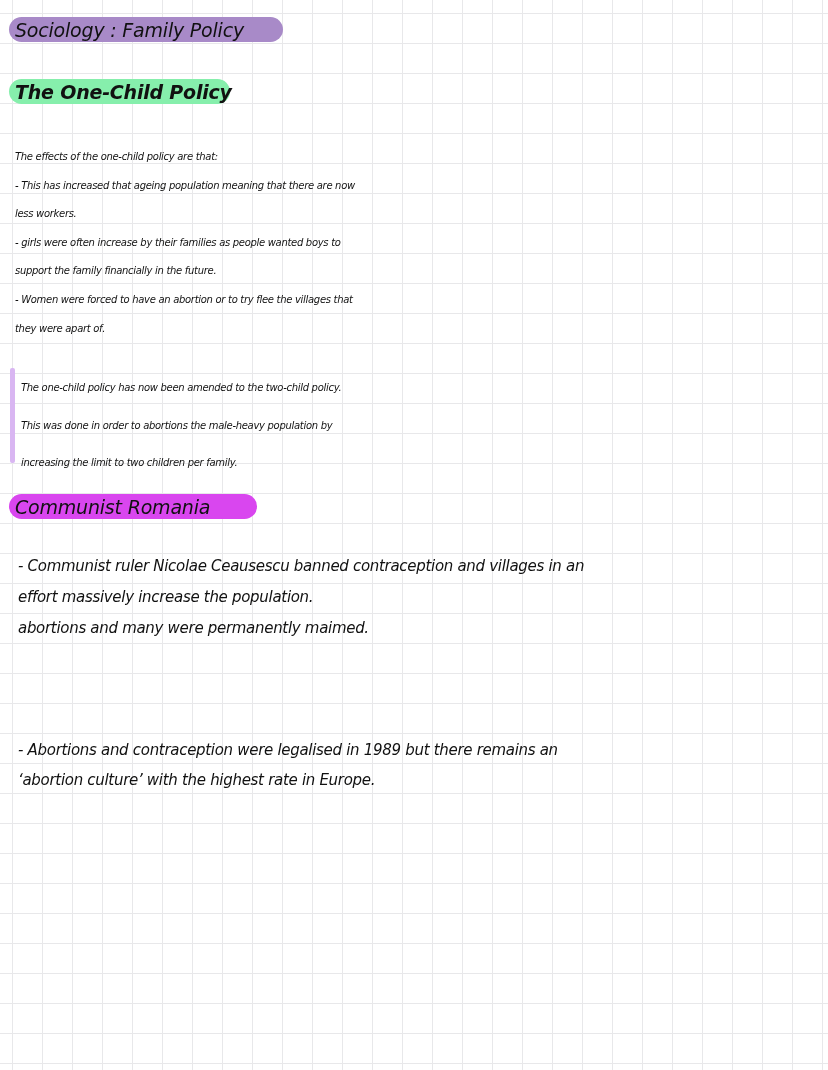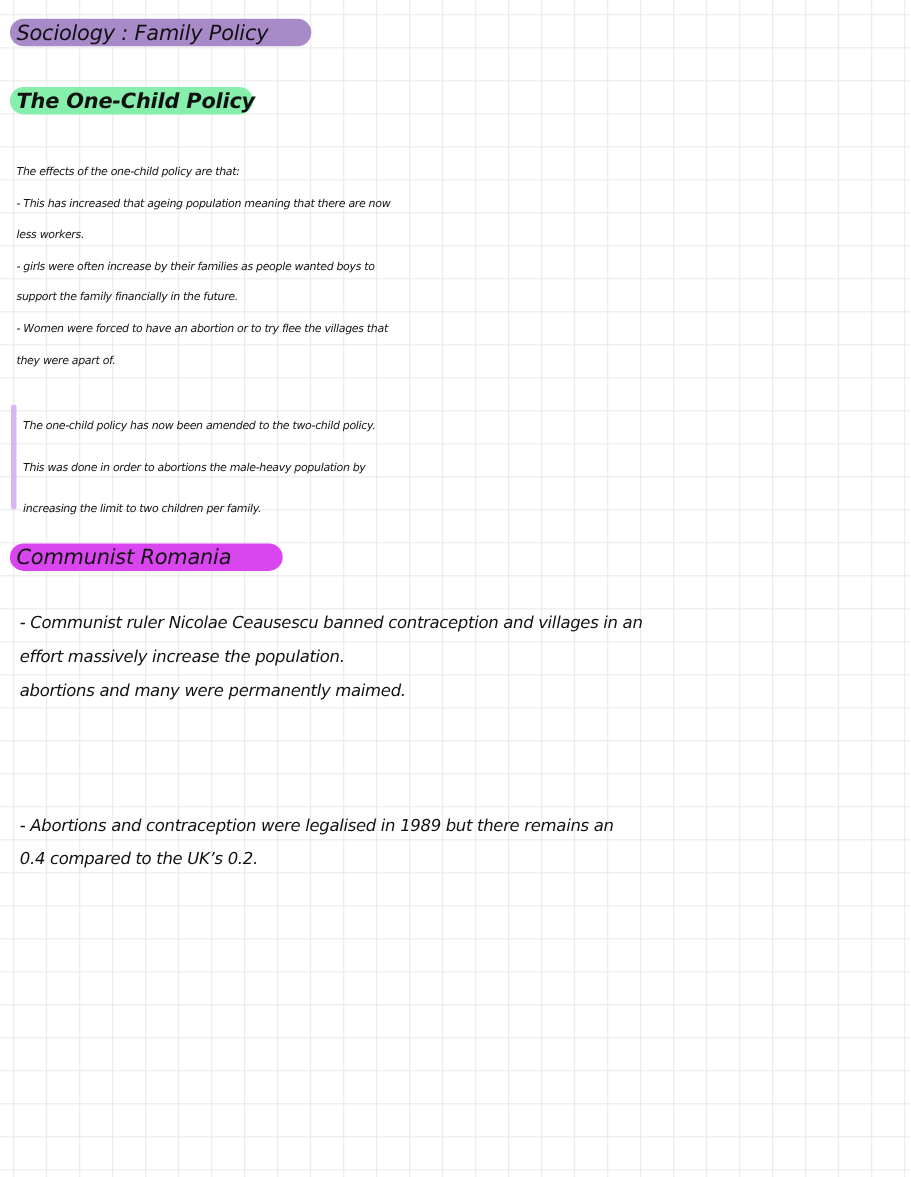--- a/index.html
+++ b/index.html
@@ -123,16 +123,16 @@
   </div>
 
   <div class="text-block romania1">
     <span class="line">- Communist ruler Nicolae Ceausescu banned contraception and villages in an</span>
     <span class="line">effort massively increase the population.</span>
     <span class="line">abortions and many were permanently maimed.</span>
   </div>
 
   <div class="text-block romania2">
     <span class="line">- Abortions and contraception were legalised in 1989 but there remains an</span>
-    <span class="line">0.4 compared to the UK’s 0.2.</span>
+    <span class="line">‘abortion culture’ with the highest rate in Europe.</span>
   </div>
 
 </div>
 
 </body></html>

